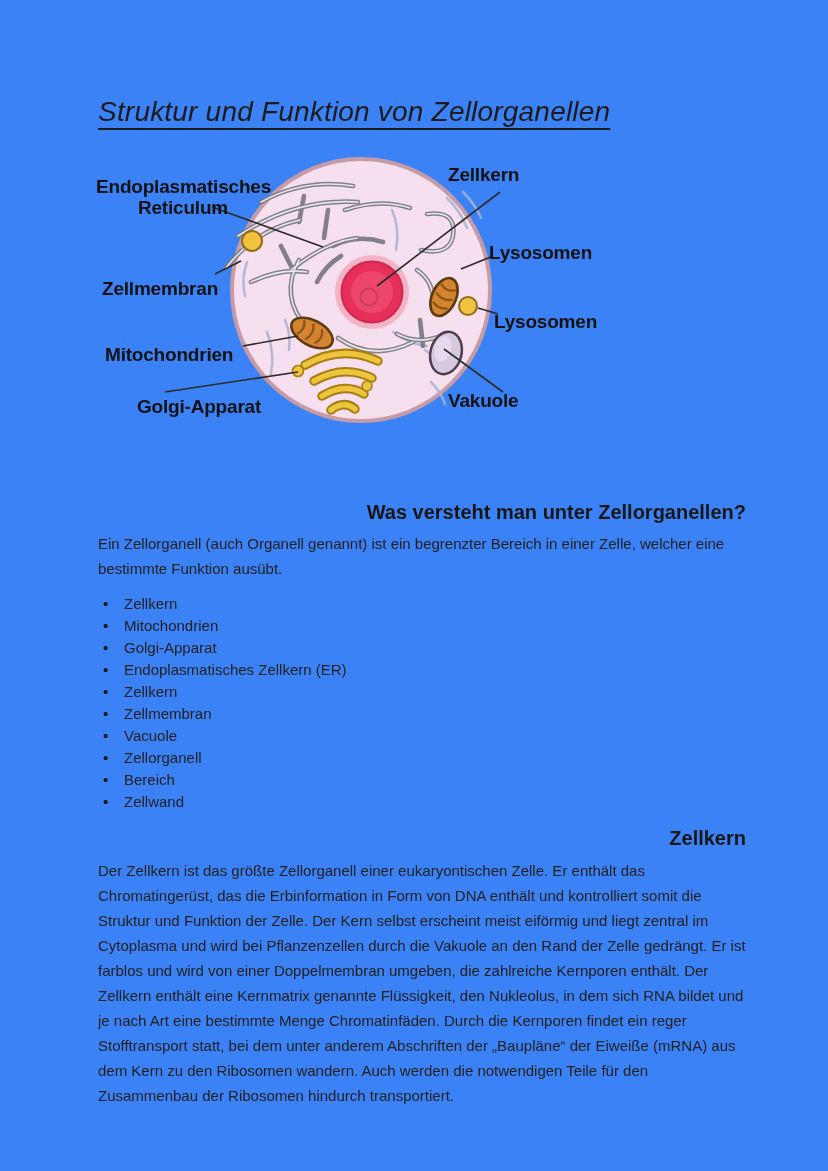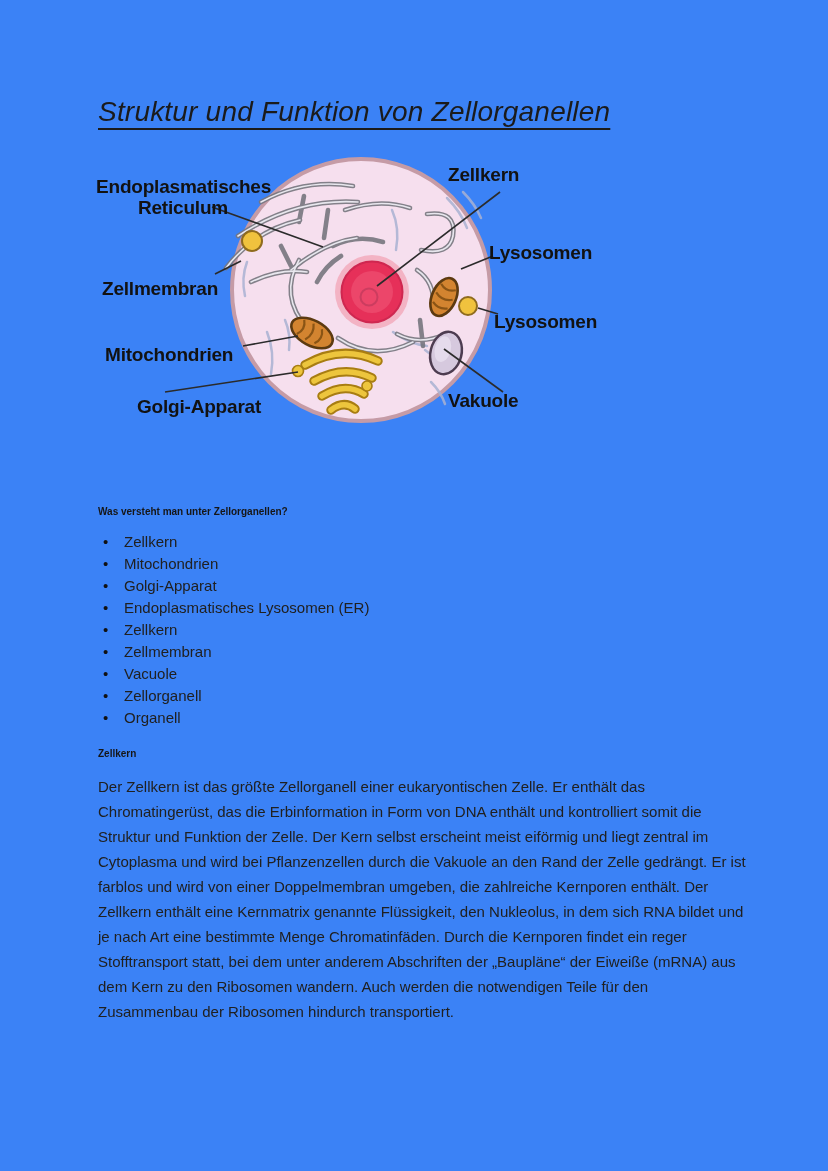--- a/index.html
+++ b/index.html
@@ -50,25 +50,26 @@
   
   .body-text{
     position:absolute;
     left:98px;
     top:503px;
     width:648px;
     font-size:15px;
     line-height:25px;
   }
   .body-text h2{
-    font-size:10px;
+    font-size:20px;
     line-height:18px;
     font-weight:700;
     margin:0 0 10px 0;
     color:#161616;
+    text-align:right;
   }
   .body-text h2.indented{padding-left:5px;}
   .body-text p{margin:0 0 12px 0;color:#202020;}
   .body-text ul{
     list-style:none;
     margin:8px 0 0 0;
     padding:0;
   }
   .body-text li{
     position:relative;
@@ -243,30 +244,32 @@
     <div class="dlabel" style="left:489px;top:242px;">Lysosomen</div>
     <div class="dlabel" style="left:102px;top:278px;">Zellmembran</div>
     <div class="dlabel" style="left:494px;top:311px;">Lysosomen</div>
     <div class="dlabel" style="left:105px;top:344px;">Mitochondrien</div>
     <div class="dlabel" style="left:137px;top:396px;">Golgi-Apparat</div>
     <div class="dlabel" style="left:448px;top:390px;">Vakuole</div>
   </div>
 
   <main class="body-text">
     <h2>Was versteht man unter Zellorganellen?</h2>
+    <p>Ein Zellorganell (auch Organell genannt) ist ein begrenzter Bereich in einer Zelle, welcher eine bestimmte Funktion ausübt.</p>
 
     <ul>
       <li>Zellkern</li>
       <li>Mitochondrien</li>
       <li>Golgi-Apparat</li>
-      <li>Endoplasmatisches Lysosomen (ER)</li>
+      <li>Endoplasmatisches Zellkern (ER)</li>
       <li>Zellkern</li>
       <li>Zellmembran</li>
       <li>Vacuole</li>
       <li>Zellorganell</li>
-      <li>Organell</li>
+      <li>Bereich</li>
+      <li>Zellwand</li>
     </ul>
 
     <h2 class="mt">Zellkern</h2>
     <p>Der Zellkern ist das größte Zellorganell einer eukaryontischen Zelle. Er enthält das Chromatingerüst, das die Erbinformation in Form von DNA enthält und kontrolliert somit die Struktur und Funktion der Zelle. Der Kern selbst erscheint meist eiförmig und liegt zentral im Cytoplasma und wird bei Pflanzenzellen durch die Vakuole an den Rand der Zelle gedrängt. Er ist farblos und wird von einer Doppelmembran umgeben, die zahlreiche Kernporen enthält. Der Zellkern enthält eine Kernmatrix genannte Flüssigkeit, den Nukleolus, in dem sich RNA bildet und je nach Art eine bestimmte Menge Chromatinfäden. Durch die Kernporen findet ein reger Stofftransport statt, bei dem unter anderem Abschriften der „Baupläne“ der Eiweiße (mRNA) aus dem Kern zu den Ribosomen wandern. Auch werden die notwendigen Teile für den Zusammenbau der Ribosomen hindurch transportiert.</p>
   </main>
 
 </div>
 
 </body></html>

